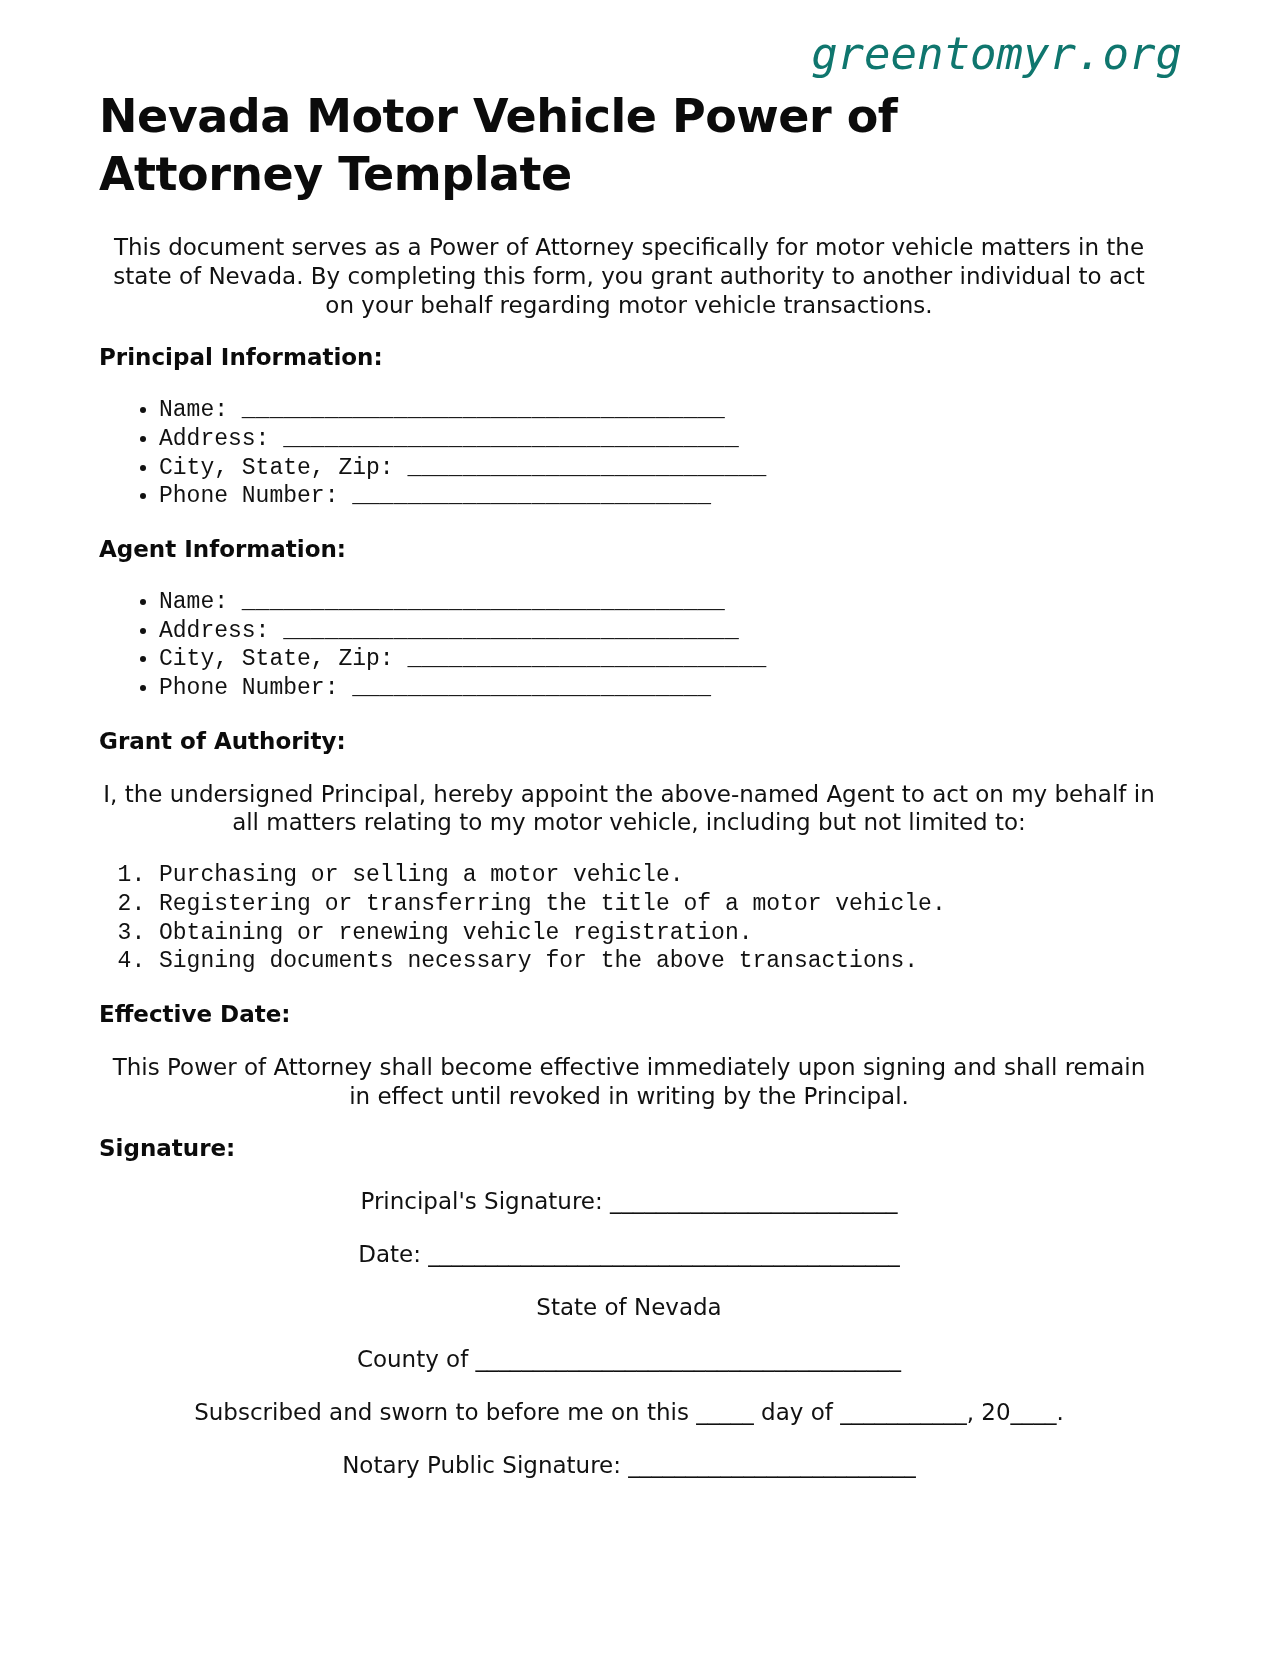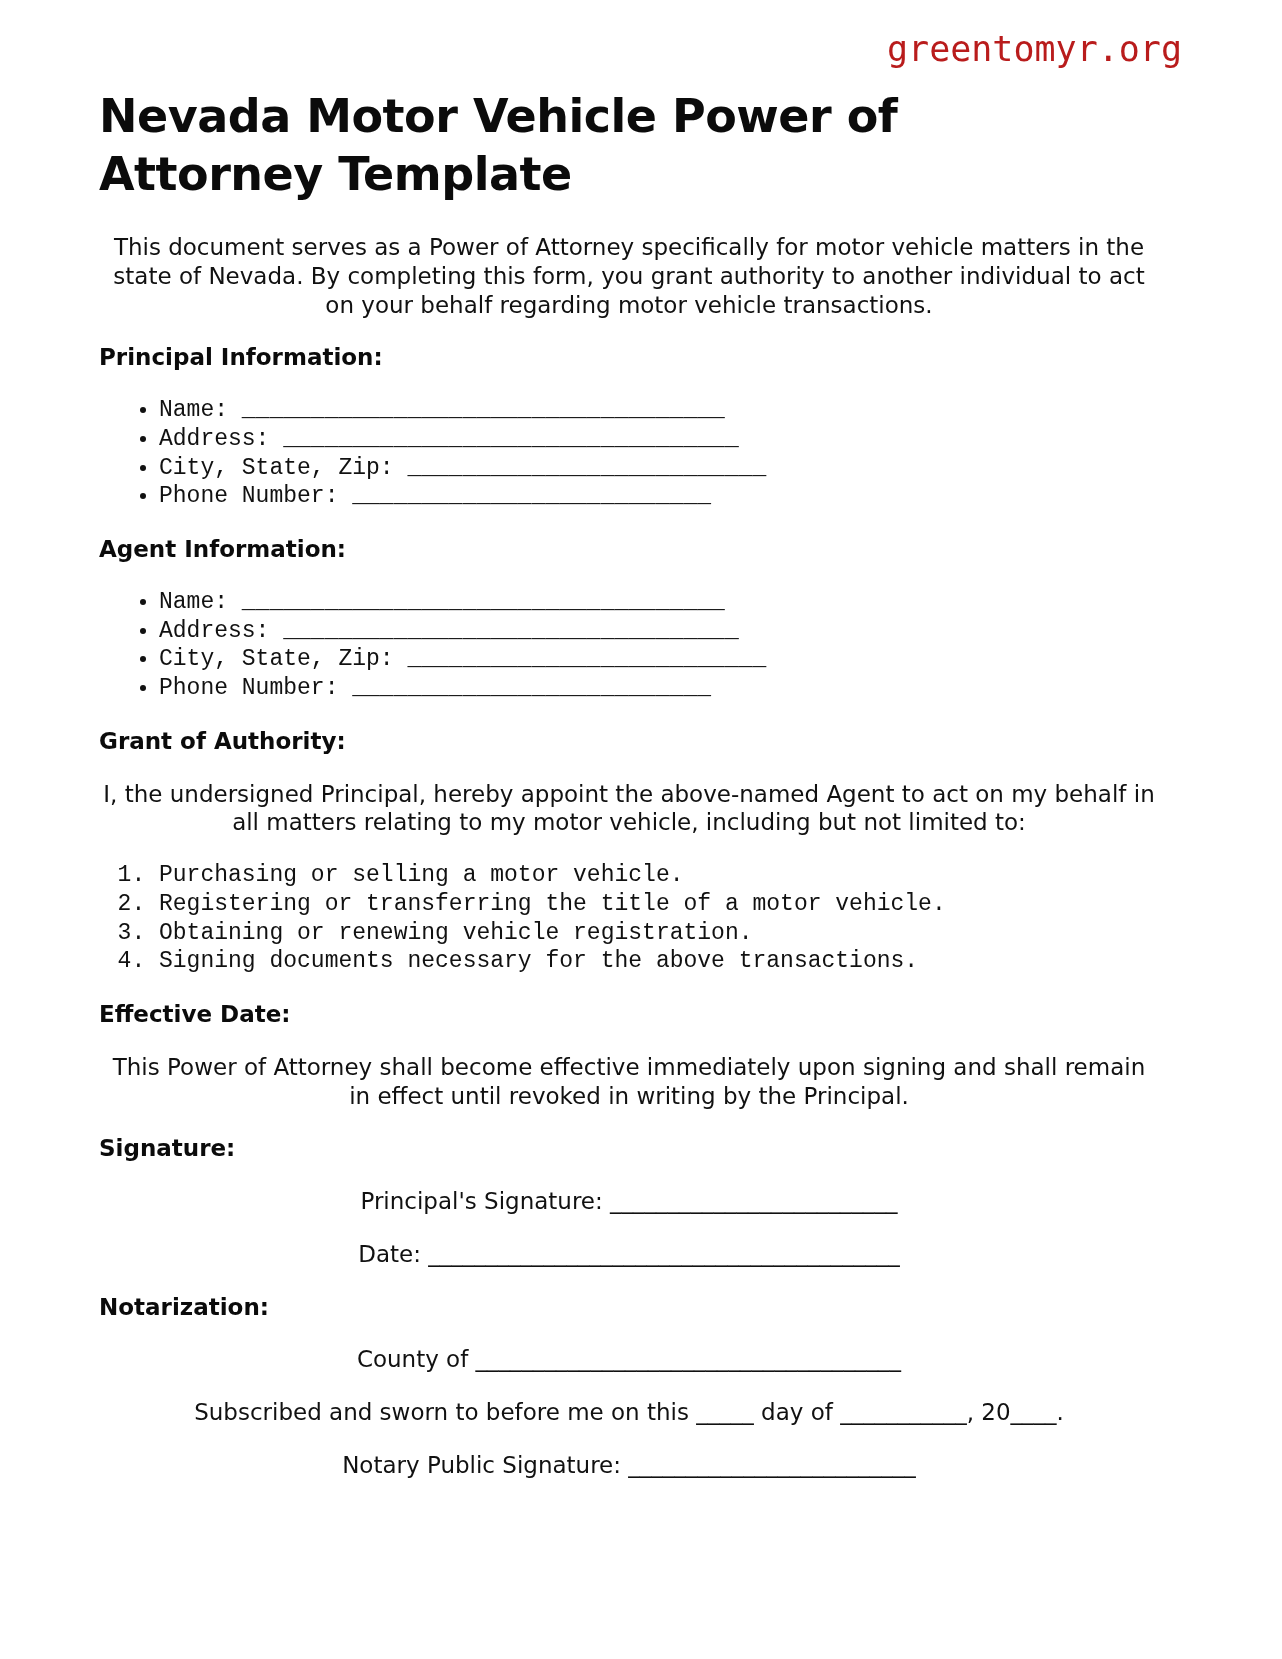--- a/index.html
+++ b/index.html
@@ -16,24 +16,25 @@
     font-family: "DejaVu Sans", sans-serif;
     font-size: 23px;
     line-height: 1.25;
     overflow: hidden;
   }
   .watermark {
     position: absolute;
     top: 30px;
     right: 100px;
     font-family: "DejaVu Sans Mono", monospace;
-    font-size: 35px;
+    font-size: 44px;
     line-height: 1.1;
-    color: #b91c1c;
+    color: #0f766e;
     white-space: nowrap;
+    font-style: italic;
   }
   .content {
     width: 1060px;
     padding-left: 67px;
     margin-left: 32px;
   }
   h1.doc-title {
     margin: 88px 0 30px 0;
     max-width: 900px;
     font-size: 46px;
@@ -103,19 +104,19 @@
       <li>Signing documents necessary for the above transactions.</li>
     </ol>
 
     <h2 class="section-heading">Effective Date:</h2>
     <p class="body-text">This Power of Attorney shall become effective immediately upon signing and shall remain in effect until revoked in writing by the Principal.</p>
 
     <h2 class="section-heading">Signature:</h2>
     <p class="body-text blank-line">Principal's Signature: _________________________</p>
     <p class="body-text blank-line">Date: _________________________________________</p>
 
-    <h2 class="section-heading">Notarization:</h2>
+    <p class="body-text">State of Nevada</p>
     <p class="body-text blank-line">County of _____________________________________</p>
     <p class="body-text blank-line">Subscribed and sworn to before me on this _____ day of ___________, 20____.</p>
     <p class="body-text blank-line">Notary Public Signature: _________________________</p>
 
   </div>
 </div>
 
 </body></html>

